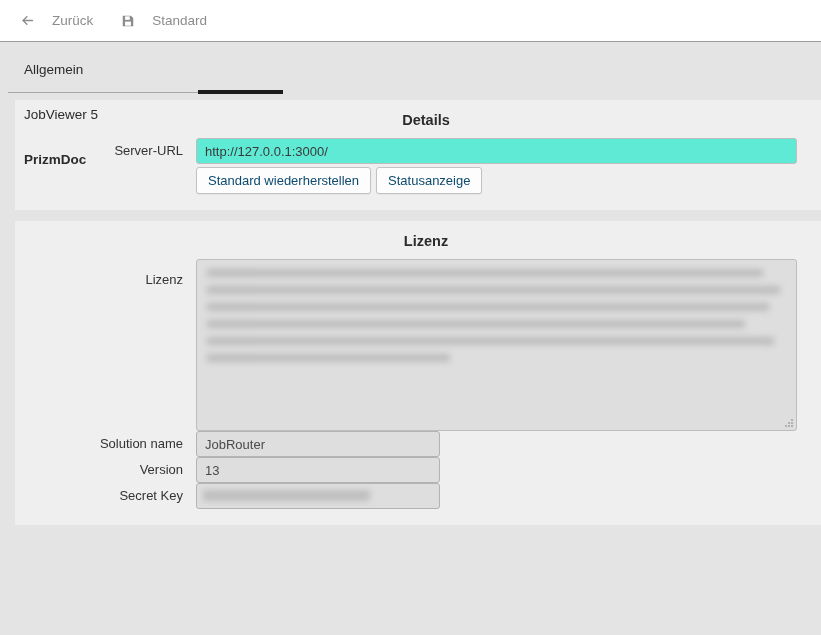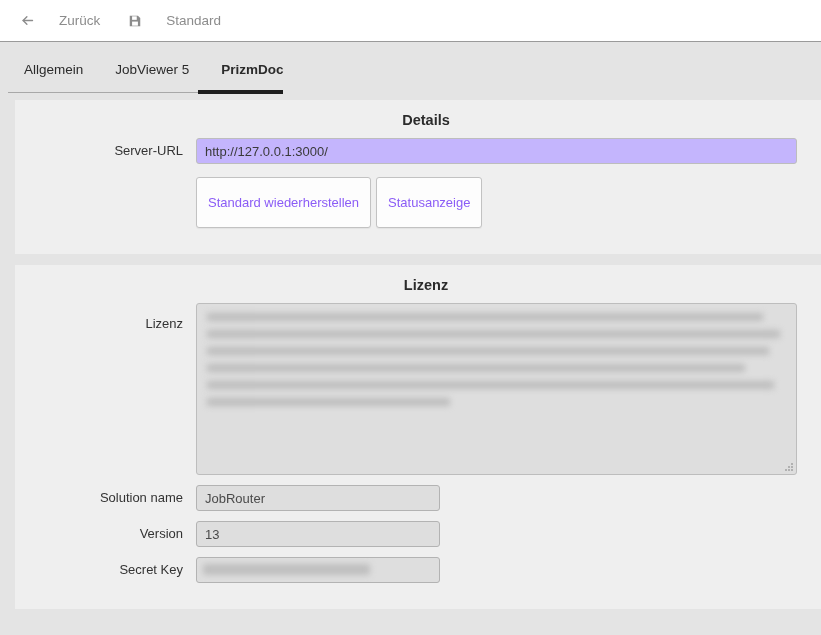--- a/index.html
+++ b/index.html
@@ -38,41 +38,41 @@
     background: #ffffff;
     border-bottom: 1px solid #9a9a9a;
     display: flex;
     align-items: center;
     padding-left: 18px;
     gap: 24px;
   }
   .tb-btn {
     display: inline-flex;
     align-items: center;
-    gap: 24px;
+    gap: 17px;
     color: #8c8c8c;
     font-size: 13.5px;
     cursor: pointer;
     background: none;
     border: none;
     padding: 2px 2px;
     font-family: "Liberation Sans", sans-serif;
   }
   .tb-btn .glyph { display: inline-flex; align-items: center; color: #8c8c8c; }
 
   
   .tabbar {
     position: relative;
     height: 58px;
     background: #e4e4e4;
     padding-left: 8px;
     display: flex;
     align-items: flex-start;
   }
-  .tabs { display: flex; align-items: flex-start; position: relative; }
+  .tabs { display: flex; align-items: flex-start; position: relative; flex-direction: column; }
   .tab {
     font-size: 13.5px;
     color: #2b2b2b;
     padding: 20px 16px 10px 16px;
     cursor: pointer;
     position: relative;
     white-space: nowrap;
   }
   .tab.active { font-weight: bold; }
   .tab-baseline {
@@ -105,60 +105,60 @@
     font-weight: bold;
     color: #2b2b2b;
     padding: 12px 0 10px 16px;
     text-align: center;
   }
   .panel-body { padding: 0 0 16px 0; }
 
   .field-row {
     display: flex;
     align-items: flex-start;
-    margin-bottom: 10px;
+    margin-bottom: 0;
   }
   .field-label {
     width: 181px;
     text-align: right;
     padding-right: 13px;
     font-size: 13px;
     color: #333;
     line-height: 26px;
   }
   .field-label.top { line-height: 22px; padding-top: 10px; }
 
   .text-input {
     height: 26px;
     border: 1px solid #bdbdbd;
     border-radius: 3px;
-    background: #c4b5fd;
+    background: #5eead4;
     color: #3a3a3a;
     font-size: 13px;
     font-family: "Liberation Sans", sans-serif;
     padding: 0 8px;
     outline: none;
   }
   .text-input.w-url { width: 601px; }
   .text-input.disabled {
     background: #dedede;
     border-color: #b3b3b3;
     color: #4a4a4a;
     width: 244px;
   }
 
   .btn-row { display: flex; gap: 5px; margin-top: 3px; }
   .btn {
     background: #fdfdfd;
     border: 1px solid #c2c2c2;
     border-radius: 3px;
     font-size: 13px;
-    color: #8b5cf6;
+    color: #0c4a6e;
     font-family: "Liberation Sans", sans-serif;
-    padding: 17px 11px;
+    padding: 5px 11px;
     cursor: pointer;
     box-shadow: 0 1px 1px rgba(0,0,0,0.05);
   }
 
   
   .license-box {
     position: relative;
     width: 601px;
     height: 172px;
     border: 1px solid #bdbdbd;

